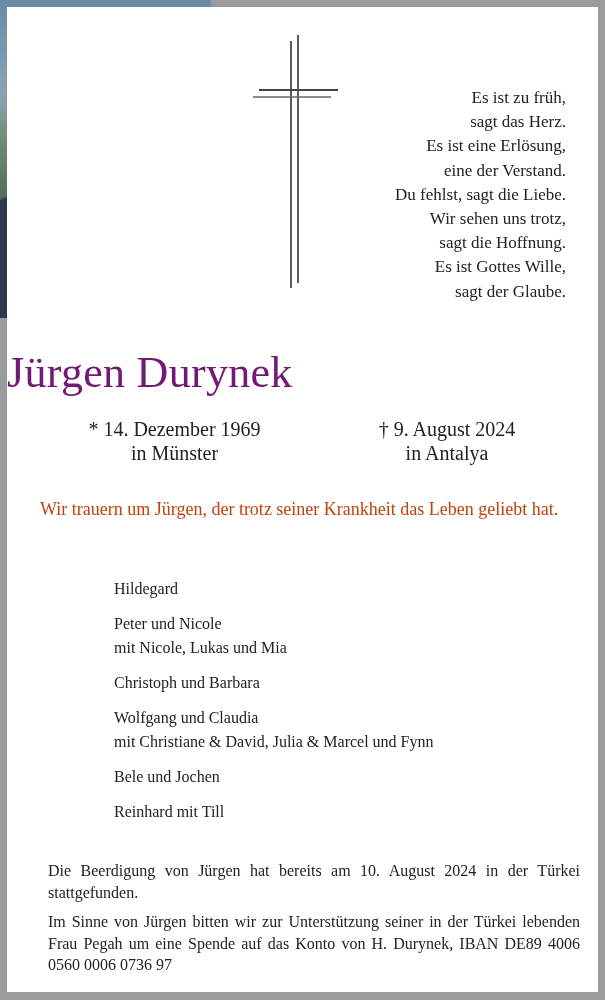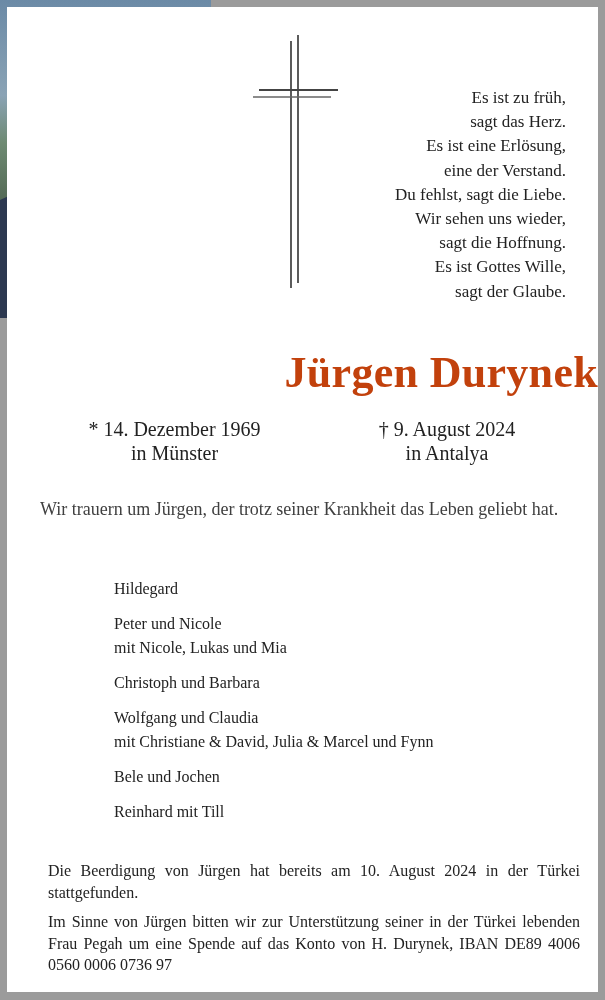--- a/index.html
+++ b/index.html
@@ -4,25 +4,25 @@
 <style>
   html,body{margin:0;padding:0;}
   body{width:605px;height:1000px;background:#9b9b9b;position:relative;overflow:hidden;font-family:"Liberation Serif","DejaVu Serif",serif;color:#222;}
   .card{position:absolute;left:7px;top:7px;width:591px;height:985px;background:#fff;}
   .photo{position:absolute;left:0;top:0;width:211px;height:318px;overflow:hidden;
     background:linear-gradient(180deg,#6f8fa8 0%,#7f9fb3 18%,#6d8a7a 35%,#4f6a55 55%,#2f3d52 75%,#283449 100%);}
   .photo svg{display:block;}
   .cross{position:absolute;left:0;top:0;}
   .poem{position:absolute;right:32px;top:79px;text-align:right;font-size:17px;line-height:24.2px;color:#222;}
   .poem div{white-space:nowrap;}
-  .name{position:absolute;left:0;right:0;top:340px;text-align:right;font-size:44px;font-weight:bold;color:#c2410c;letter-spacing:0.3px;}
+  .name{position:absolute;left:0;right:0;top:340px;text-align:left;font-size:44px;font-weight:normal;color:#701a75;letter-spacing:0.3px;}
   .dates{position:absolute;top:410px;font-size:20px;line-height:24px;text-align:center;color:#222;}
   .dates.birth{left:55px;width:225px;}
   .dates.death{left:330px;width:220px;text-align:center;}
-  .intro{position:absolute;left:33px;width:540px;top:490px;font-size:18px;line-height:24px;text-align:justify;text-align-last:left;color:#404040;}
+  .intro{position:absolute;left:33px;width:540px;top:490px;font-size:18px;line-height:24px;text-align:justify;text-align-last:left;color:#c2410c;}
   .family{position:absolute;left:107px;top:570px;font-size:16px;line-height:24px;color:#222;}
   .family .grp{margin-bottom:11px;white-space:nowrap;}
   .footer{position:absolute;left:33px;width:540px;top:853px;font-size:16px;line-height:21.5px;text-align:justify;text-align-last:left;color:#222;}
   .footer p{margin:0 0 8px 8px;}
 </style>
 </head>
 <body>
 
 <div class="photo" aria-label="Portrait of Jürgen Durynek smiling, wearing a dark jacket and checked scarf">
   <svg width="211" height="318" viewBox="0 0 211 318">
@@ -56,21 +56,21 @@
     <line x1="252" y1="83" x2="331" y2="83" stroke="#444" stroke-width="1.8"></line>
     <line x1="246" y1="90" x2="324" y2="90" stroke="#666" stroke-width="1.6"></line>
   </svg>
 
   <div class="poem">
     <div>Es ist zu früh,</div>
     <div>sagt das Herz.</div>
     <div>Es ist eine Erlösung,</div>
     <div>eine der Verstand.</div>
     <div>Du fehlst, sagt die Liebe.</div>
-    <div>Wir sehen uns wieder,</div>
+    <div>Wir sehen uns trotz,</div>
     <div>sagt die Hoffnung.</div>
     <div>Es ist Gottes Wille,</div>
     <div>sagt der Glaube.</div>
   </div>
 
   <div class="name">Jürgen Durynek</div>
 
   <div class="dates birth">
     <div>* 14. Dezember 1969</div>
     <div>in Münster</div>

